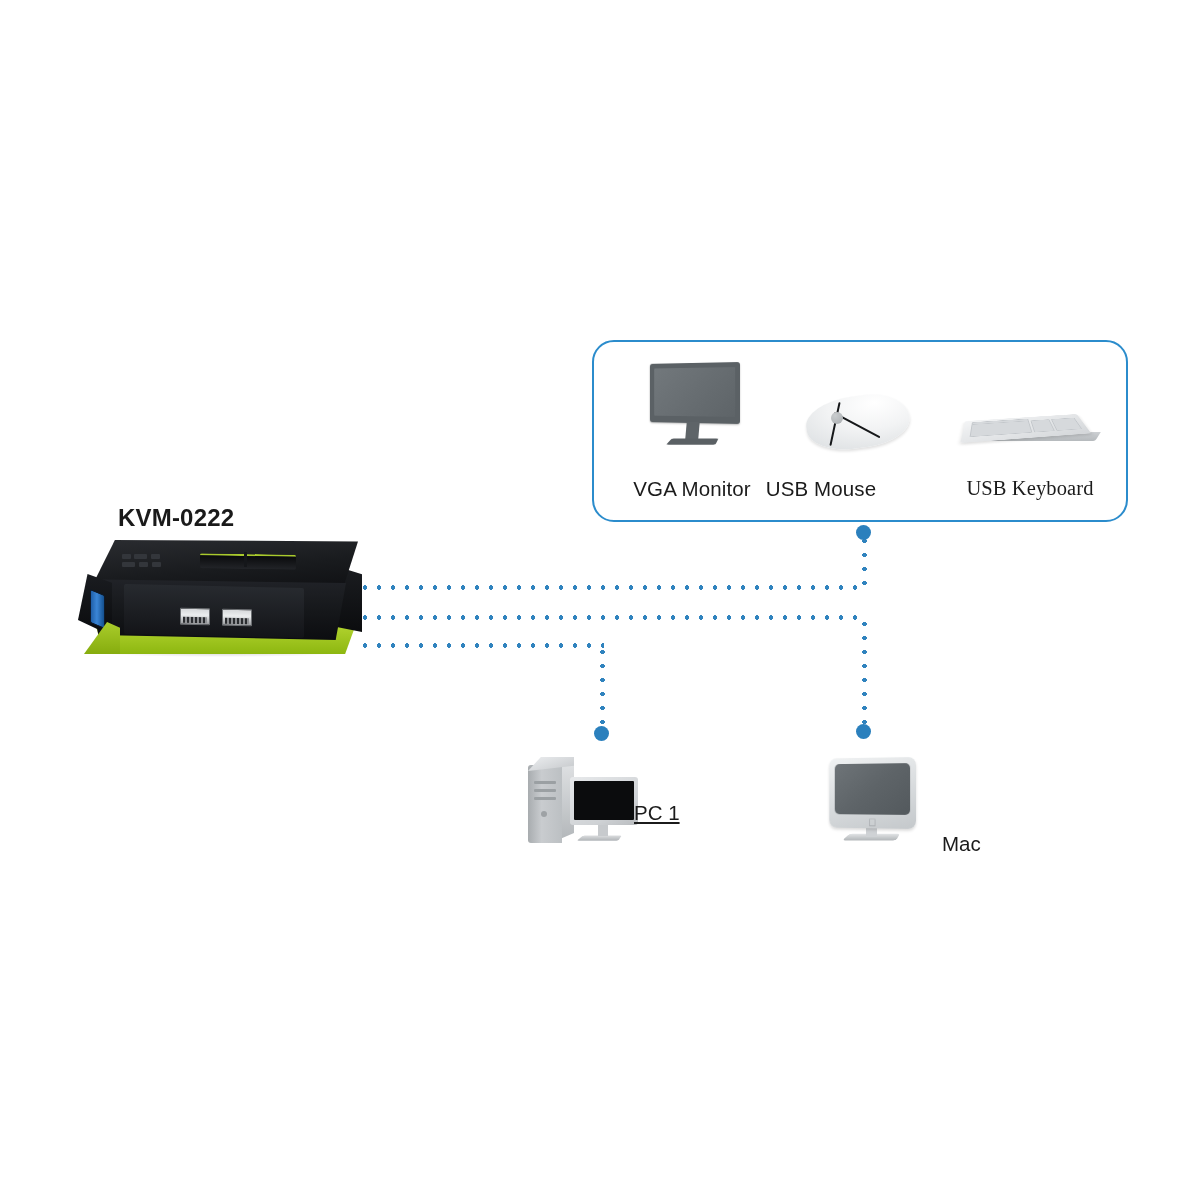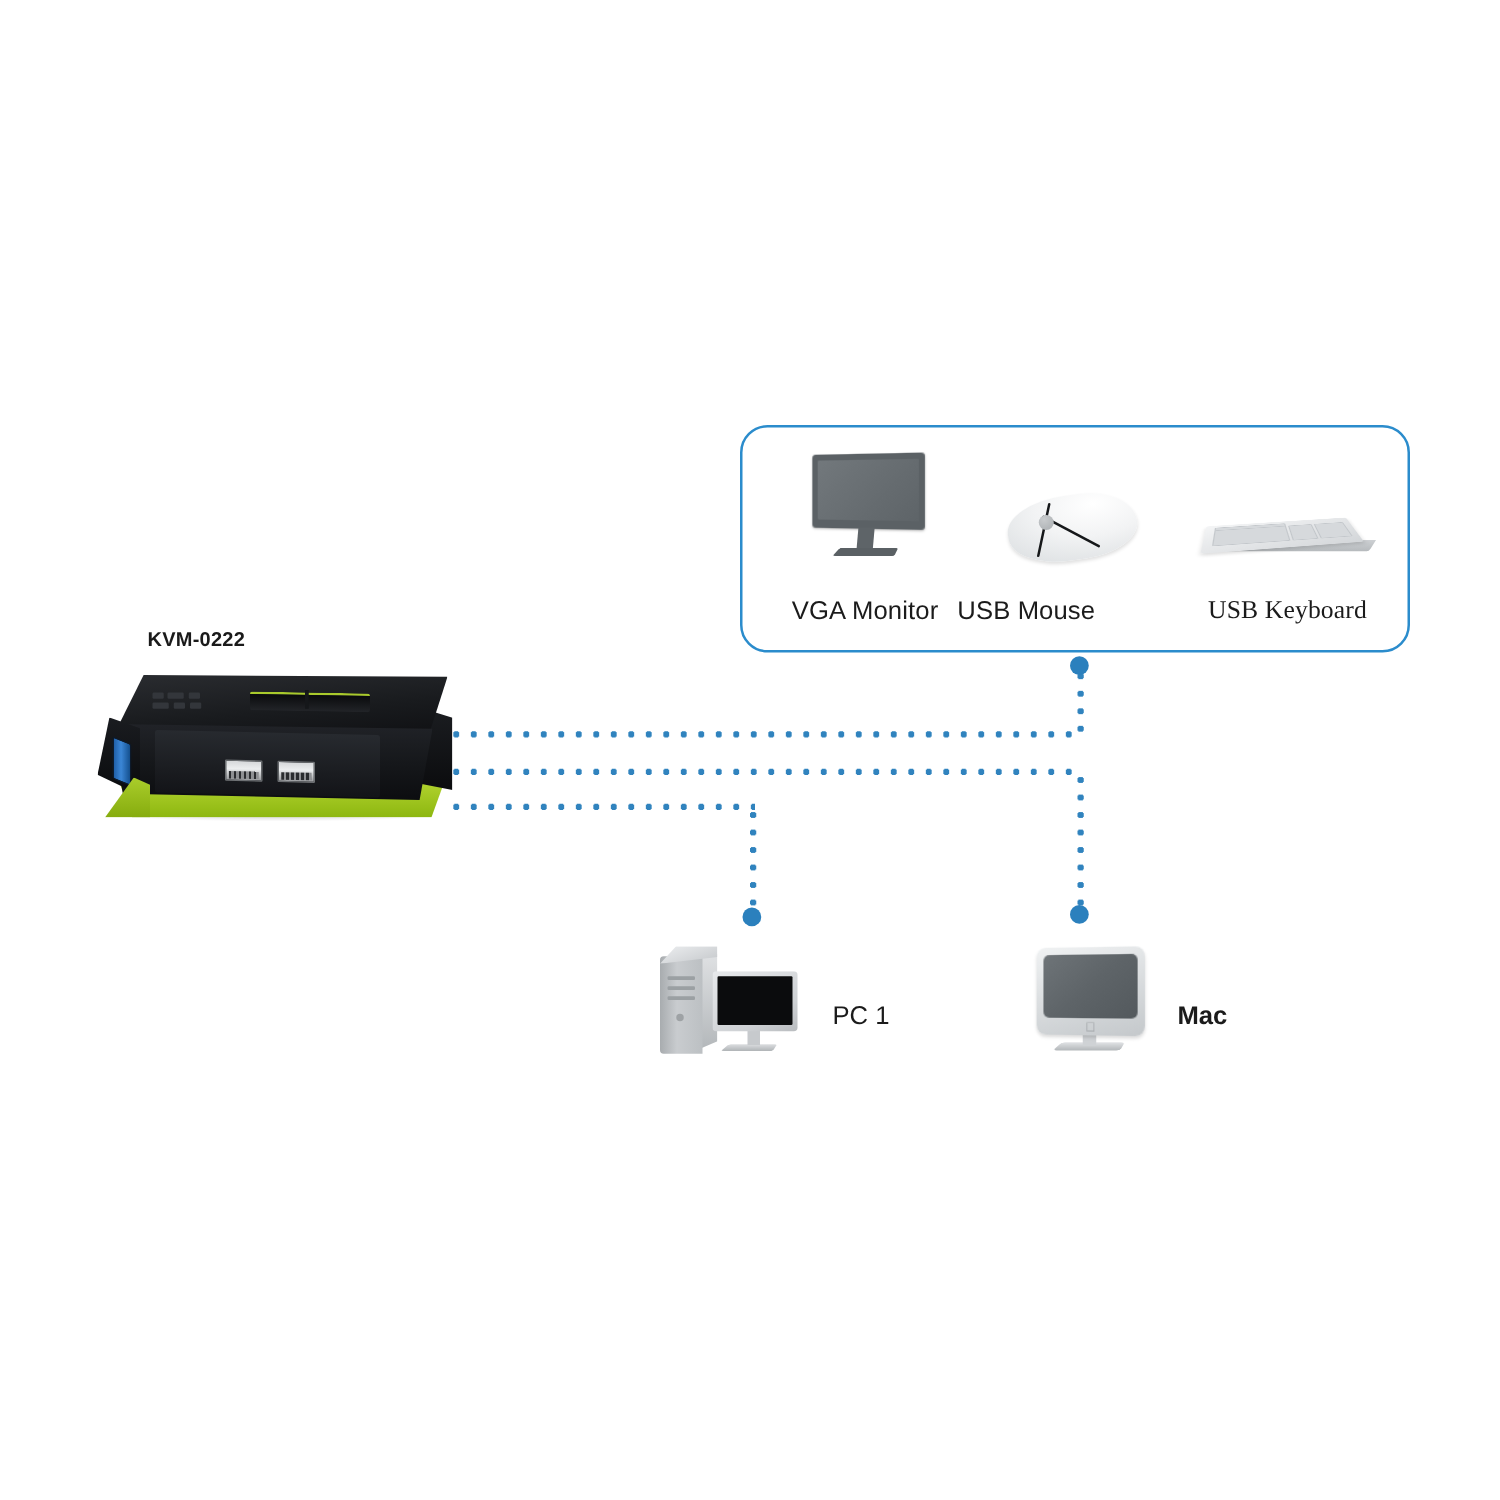--- a/index.html
+++ b/index.html
@@ -46,21 +46,21 @@
   .node-label {
     position: absolute;
     font-size: 20.5px;
     color: #1b1b1b;
     white-space: nowrap;
   }
   #device-title {
     position: absolute;
     left: 118px;
     top: 504px;
-    font-size: 16px;
+    font-size: 24px;
     font-weight: bold;
     color: #1a1a1a;
     letter-spacing: .2px;
     white-space: nowrap;
   }
 
   
   .dot-h {
     position: absolute;
     height: 5px;
@@ -422,25 +422,25 @@
     <div id="pc-drive-1" class="pc-drive"></div>
     <div id="pc-drive-2" class="pc-drive"></div>
     <div id="pc-drive-3" class="pc-drive"></div>
     <div id="pc-power"></div>
     <div id="pc-mon-base"></div>
     <div id="pc-mon-neck"></div>
     <div id="pc-mon-bezel">
       <div id="pc-mon-screen"></div>
     </div>
   </div>
-  <div class="node-label" style="left:666px; top:801px;">PC 1</div>
+  <div class="node-label" style="left:634px; top:801px;text-decoration:underline;">PC 1</div>
 
   <div id="mac-wrap" class="abs">
     <div id="mac-base"></div>
     <div id="mac-neck"></div>
     <div id="mac-body">
       <div id="mac-screen"></div>
       <div id="mac-apple"></div>
     </div>
   </div>
-  <div class="node-label" style="left:942px; top:801px;font-weight:bold;">Mac</div>
+  <div class="node-label" style="left:942px; top:832px;">Mac</div>
 
 </div>
 
 </body></html>

